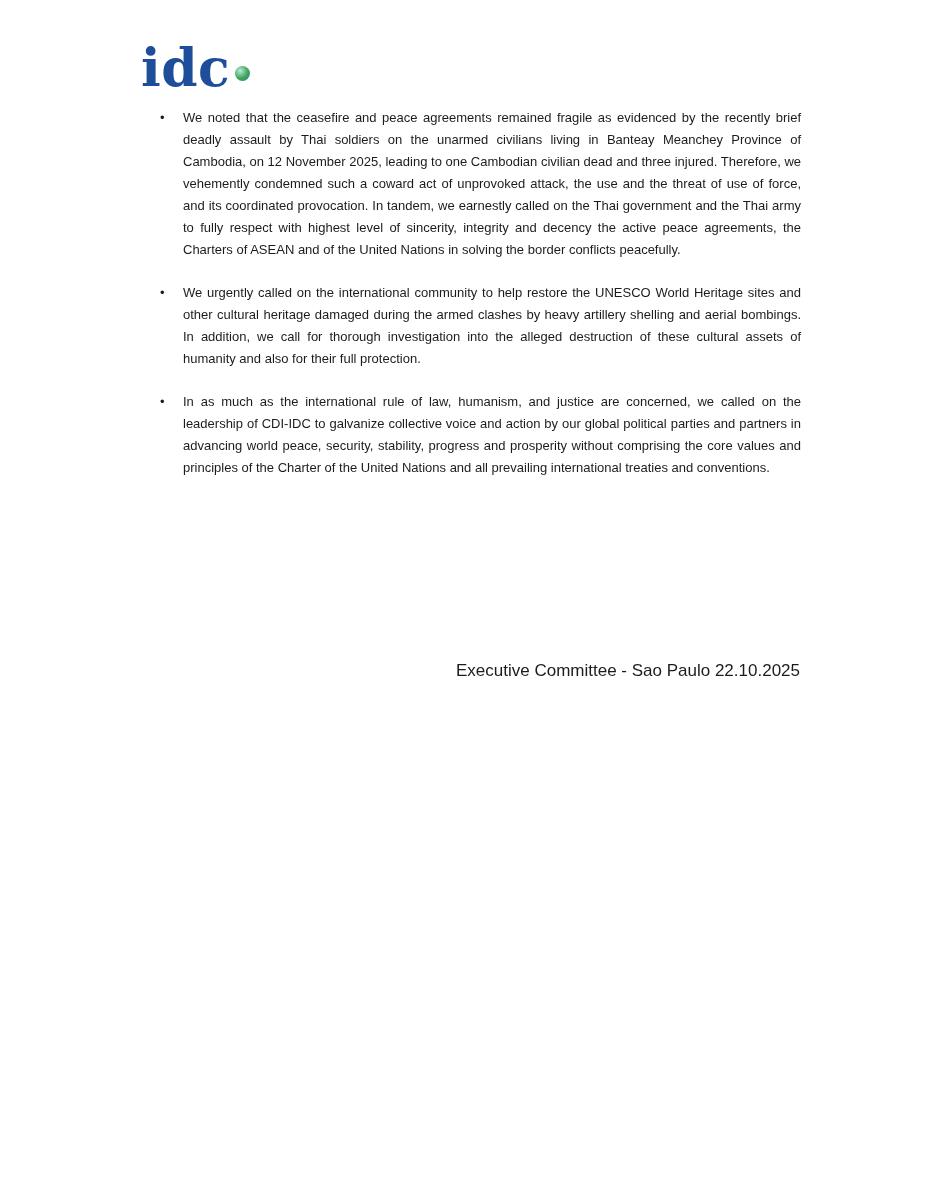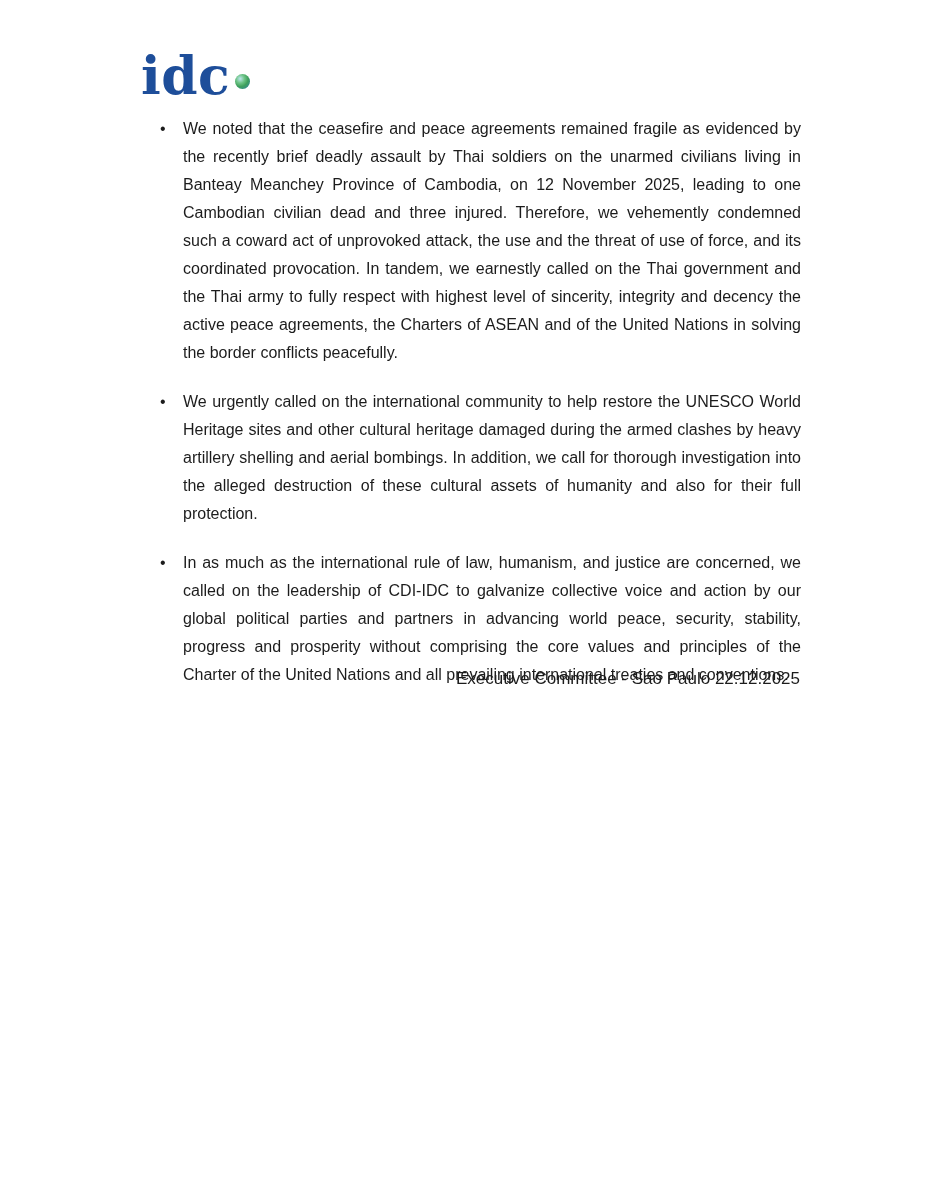--- a/index.html
+++ b/index.html
@@ -8,21 +8,21 @@
     background: #ffffff;
   }
   .page {
     position: relative;
     width: 927px;
     height: 848px;
     background: #ffffff;
     font-family: "Liberation Sans", sans-serif;
     color: #1c1c1c;
     overflow: hidden;
-    margin: 16px auto;
+    margin: 8px auto;
   }
   .logo {
     position: absolute;
     left: 141px;
     top: 30px;
     display: flex;
     align-items: center;
     font-family: "DejaVu Serif", serif;
     font-weight: bold;
     font-size: 52px;
@@ -46,22 +46,22 @@
   }
   ul.bullets {
     margin: 0;
     padding: 0;
     list-style: none;
   }
   ul.bullets li {
     position: relative;
     padding-left: 25px;
     text-align: justify;
-    font-size: 16px;
-    line-height: 28px;
+    font-size: 13px;
+    line-height: 22px;
     margin-bottom: 21px;
   }
   ul.bullets li::before {
     content: "\2022";
     position: absolute;
     left: 2px;
     top: 0;
   }
   .signature {
     position: absolute;
@@ -96,17 +96,17 @@
       </li>
       <li>
         <span>We urgently called on the international community to help restore the UNESCO World Heritage sites and other cultural heritage damaged during the armed clashes by heavy artillery shelling and aerial bombings. In addition, we call for thorough investigation into the alleged destruction of these cultural assets of humanity and also for their full protection.</span>
       </li>
       <li>
         <span>In as much as the international rule of law, humanism, and justice are concerned, we called on the leadership of CDI-IDC to galvanize collective voice and action by our global political parties and partners in advancing world peace, security, stability, progress and prosperity without comprising the core values and principles of the Charter of the United Nations and all prevailing international treaties and conventions.</span>
       </li>
     </ul>
   </div>
 
-  <div class="signature">Executive Committee - Sao Paulo 22.12.2025</div>
+  <div class="signature">Executive Committee - Sao Paulo 22.10.2025</div>
 
   <div class="pagenum">2</div>
 
 </div>
 
 </body></html>

